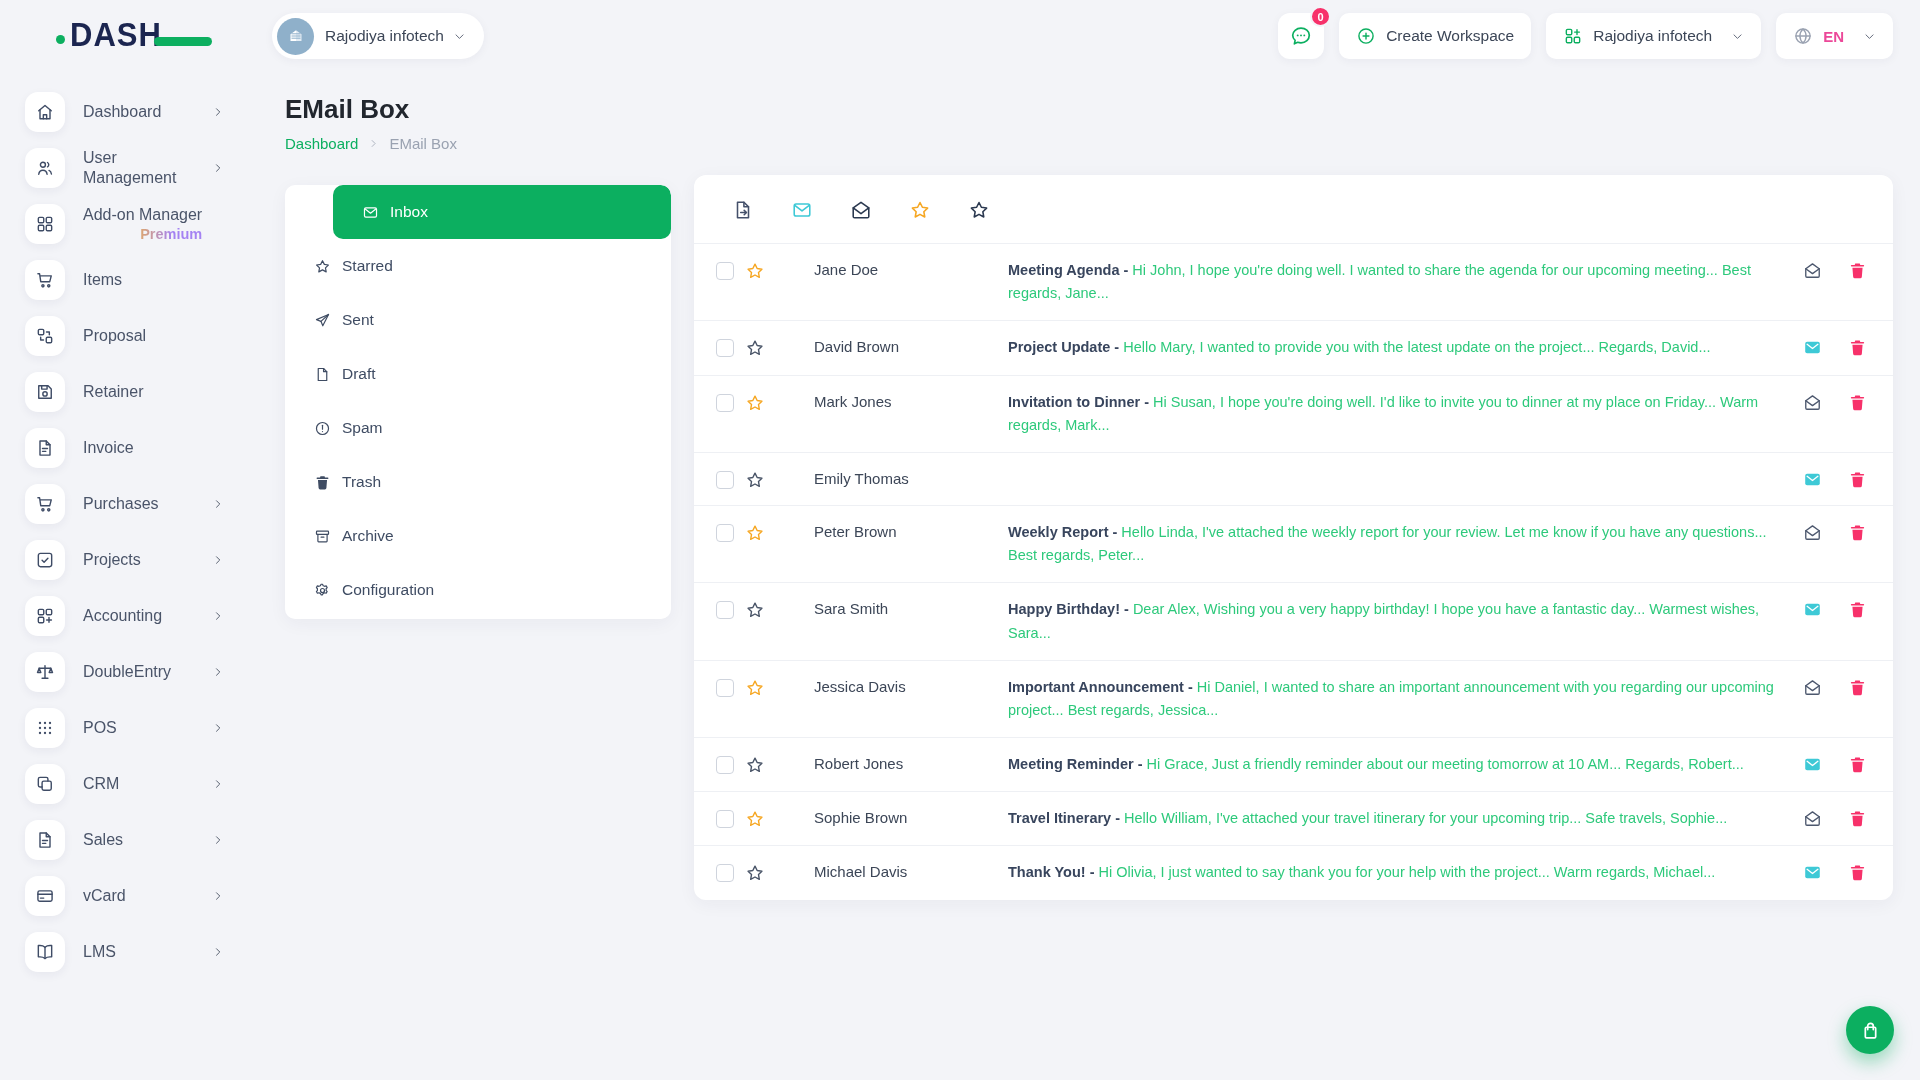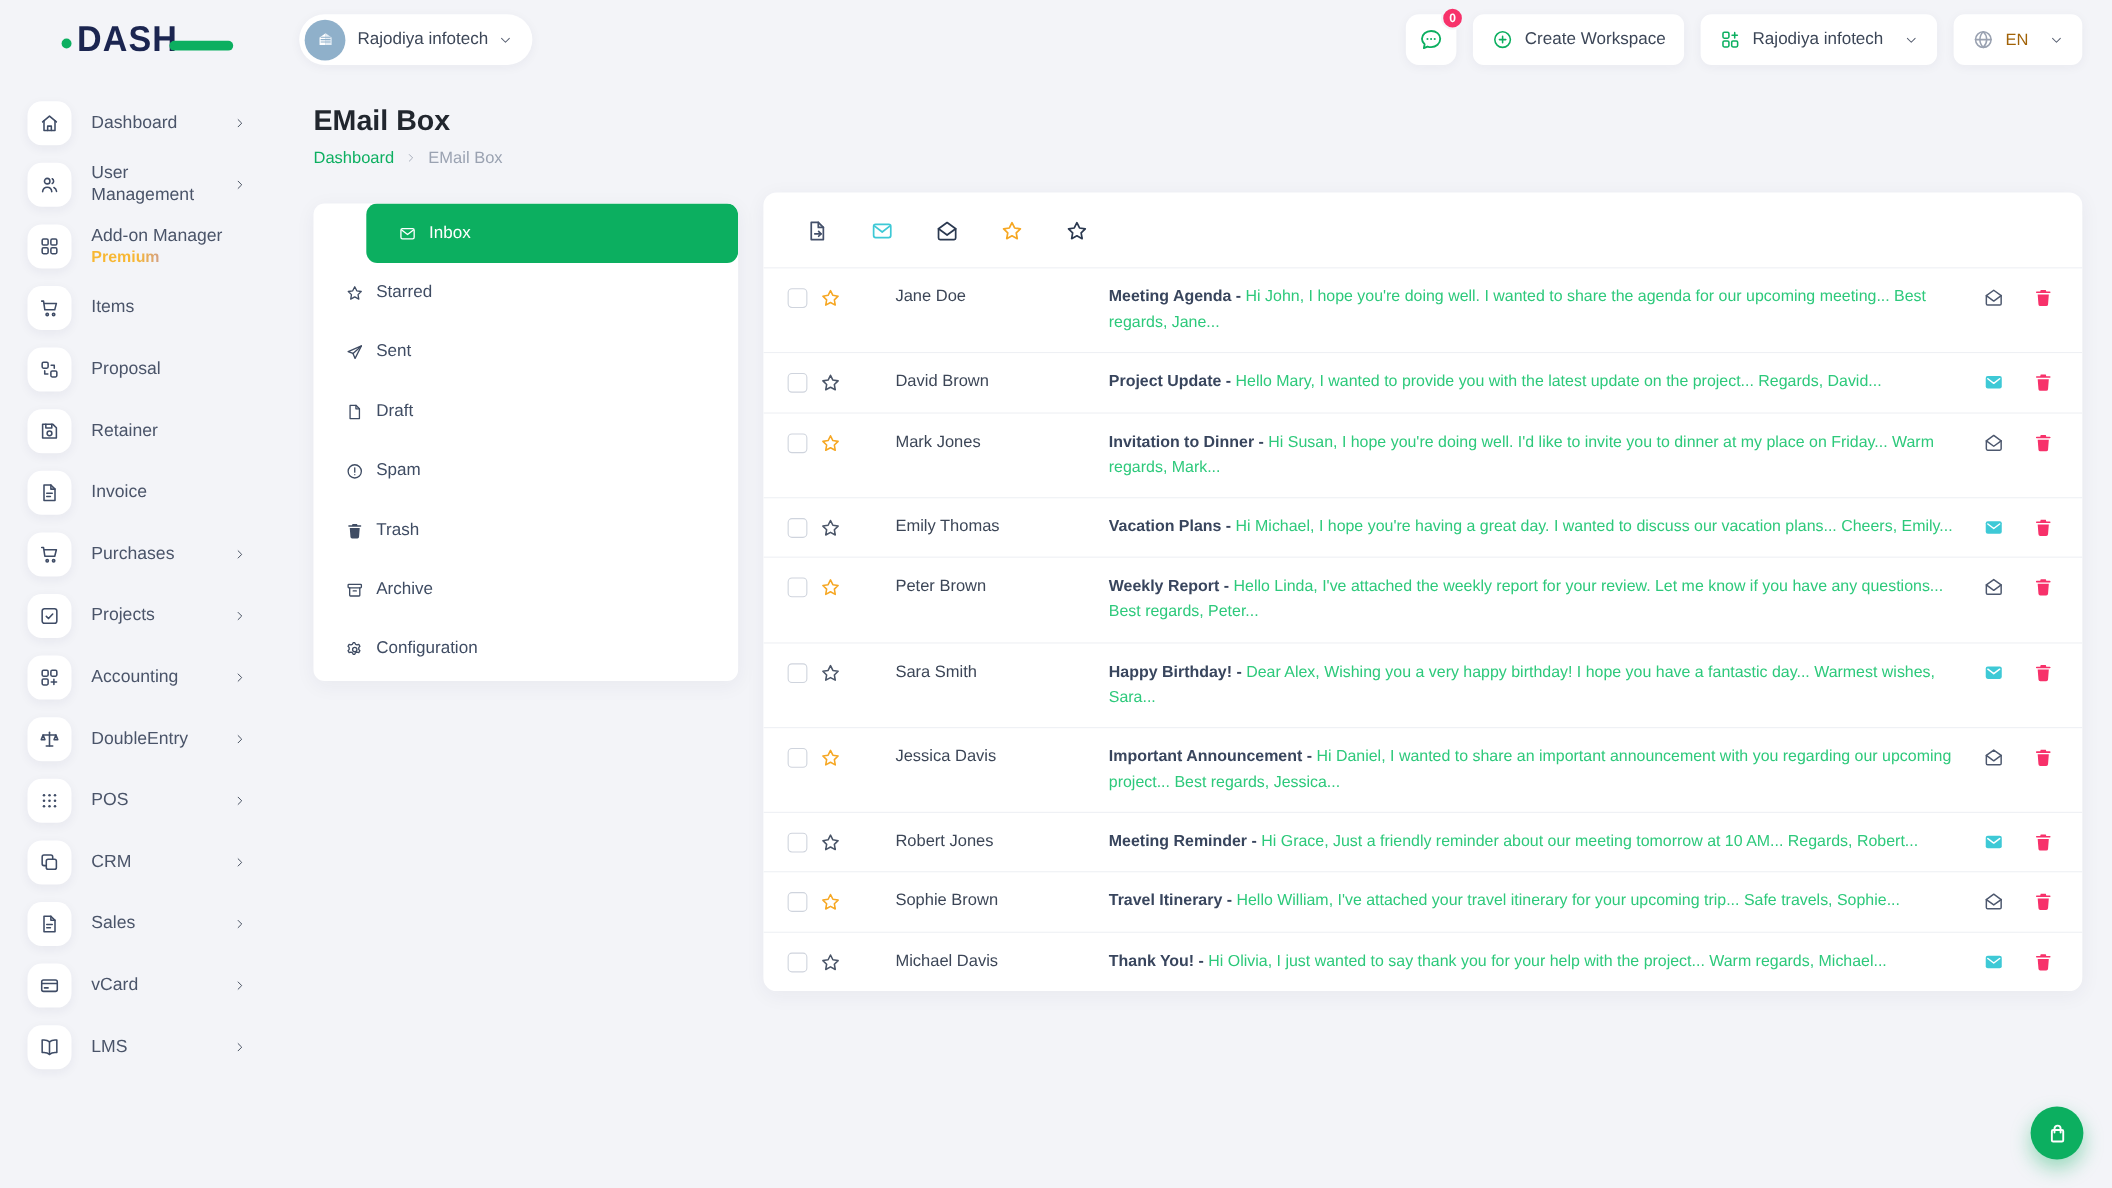--- a/index.html
+++ b/index.html
@@ -22,29 +22,29 @@
   .ws-label { font-size:15.5px; color:#3c4657; }
   .chev { width:13px; height:13px; color:#565e70; margin-left:9px; }
   .hdr-right { margin-left:auto; margin-right:27px; display:flex; align-items:center; gap:15px; }
   .chat-btn { position:relative; width:46px; height:46px; background:#fff; border-radius:12px; display:flex; align-items:center; justify-content:center; box-shadow:0 2px 10px rgba(30,40,80,.05); cursor:pointer; }
   .chat-btn .ic { width:24px; height:24px; color:#0CAF60; }
   .badge { position:absolute; top:-7px; right:-7px; min-width:21px; height:21px; border-radius:50%; background:#f7316a; color:#fff; font-size:11px; font-weight:700; display:flex; align-items:center; justify-content:center; border:2px solid #f3f4f8; }
   .hdr-pill { height:46px; background:#fff; border-radius:10px; display:flex; align-items:center; padding:0 17px; box-shadow:0 2px 10px rgba(30,40,80,.05); font-size:15.5px; color:#3c4657; cursor:pointer; gap:10px; }
   .hdr-pill .lead { width:20px; height:20px; }
   .green-ic { color:#0CAF60; }
   .gray-ic { color:#9aa2b1; }
-  .lang-label { color:#a16207; font-weight:400; font-size:15px; }
+  .lang-label { color:#ec4899; font-weight:700; font-size:15px; }
 
   
   .sidebar { position:absolute; top:72px; left:0; bottom:0; width:260px; padding-top:12px; overflow:hidden; }
   .side-item { height:56px; display:flex; align-items:center; padding-left:25px; cursor:pointer; }
   .tile { width:40px; height:40px; background:#fff; border-radius:13px; box-shadow:0 3px 10px rgba(30,40,80,.06); display:flex; align-items:center; justify-content:center; flex:none; }
   .tile .ic { width:20px; height:20px; color:#3f4c66; }
   .side-txt { margin-left:18px; font-size:16px; color:#4a5469; line-height:1.25; }
-  .side-sub { display:block; text-align:left; font-size:14.5px; font-weight:700;
+  .side-sub { display:block; text-align:right; font-size:14.5px; font-weight:700;
     background:linear-gradient(90deg,#f7b733 35%,#a482f2 75%); -webkit-background-clip:text; background-clip:text; color:transparent; }
   .side-chev { margin-left:auto; margin-right:36px; width:12px; height:12px; color:#3c4657; flex:none; }
 
   
   .main { position:absolute; top:72px; left:260px; right:0; bottom:0; padding:22px 27px 0 25px; }
   .page-title { font-size:26px; font-weight:700; color:#21262e; }
   .breadcrumb { margin-top:10px; display:flex; align-items:center; gap:10px; font-size:15px; }
   .bc-link { color:#0CAF60; cursor:pointer; }
   .bc-sep { width:11px; height:11px; color:#9aa2b1; }
   .bc-cur { color:#9aa2b1; }
@@ -707,25 +707,20 @@
           </div>
           <div class="email-row">
             <span class="cb"></span>
 
             <span class="ic row-star">
               <svg viewBox="0 0 24 24" fill="none" stroke="currentColor" stroke-width="1.7" stroke-linecap="round" stroke-linejoin="round">
                 <path d="m12 3.8 2.6 5.2 5.7.9-4.1 4 1 5.7-5.2-2.8-5.2 2.8 1-5.7-4.1-4 5.7-.9z"></path>
               </svg>
             </span>
             <span class="sender">Emily Thomas</span>
-            <span class="snippet">
-              <span class="subj">Vacation Plans -</span>
-              <span> </span>
-              <span class="prev">Hi Michael, I hope you're having a great day. I wanted to discuss our vacation plans... Cheers, Emily...</span>
-            </span>
             <span class="row-actions">
               <span class="ic env-unread">
                 <svg viewBox="0 0 24 24" fill="none" stroke="currentColor" stroke-width="1.7" stroke-linecap="round" stroke-linejoin="round">
                   <rect x="2.8" y="4.8" width="18.4" height="14.4" rx="2.4" fill="currentColor" stroke="none"></rect>
                   <path d="m5.2 8 6.8 5.2L18.8 8" stroke="#ffffff" stroke-width="1.7"></path>
                 </svg>
               </span>
 
               <span class="ic trash-ic">
                 <svg viewBox="0 0 24 24" fill="none" stroke="currentColor" stroke-width="1.7" stroke-linecap="round" stroke-linejoin="round">

